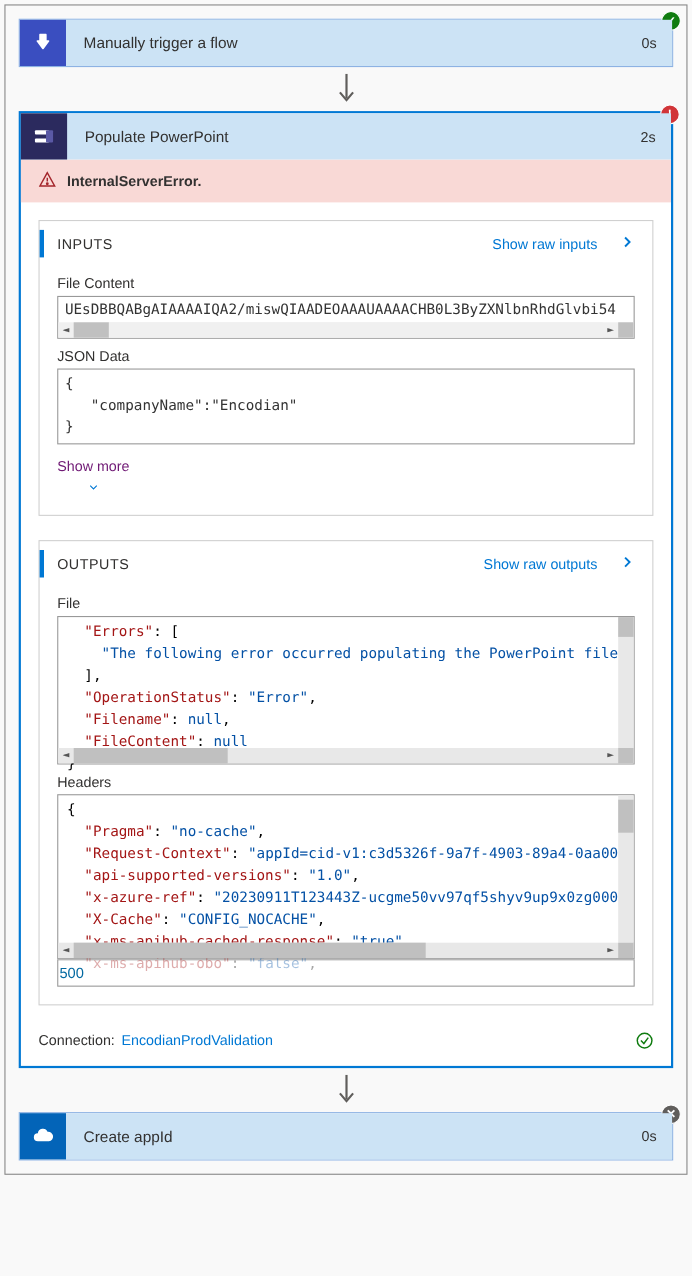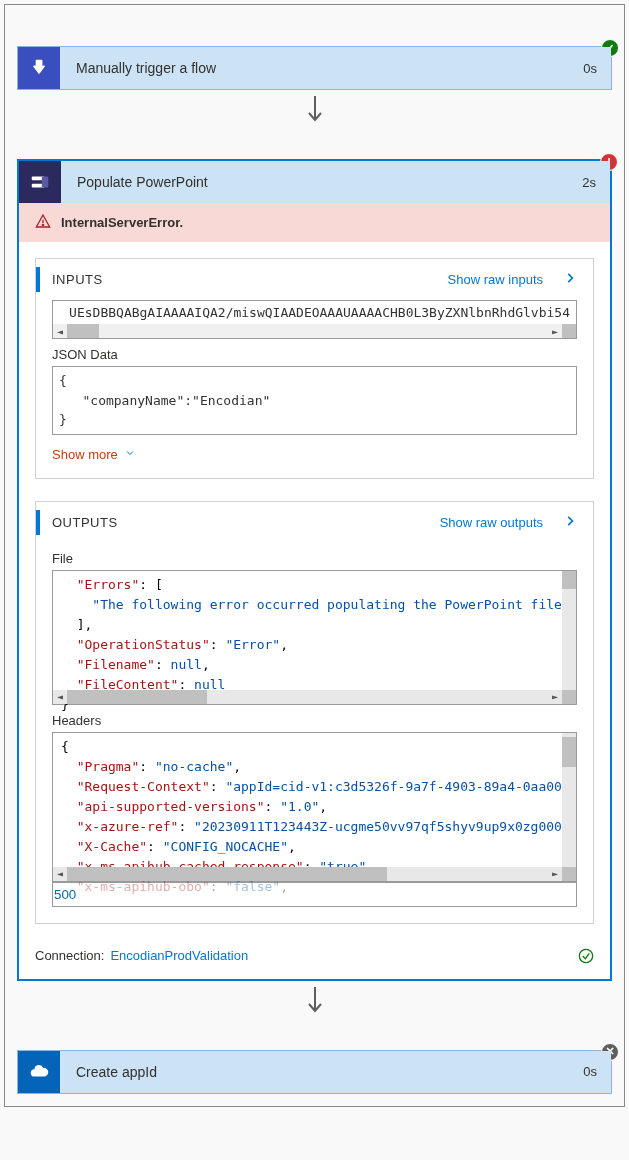--- a/index.html
+++ b/index.html
@@ -13,21 +13,20 @@
   }
   .canvas {
     border: 1px solid #888;
     padding: 12px;
     background: #f9f9f9;
   }
   .flow-card {
     border: 1px solid #8db2e3;
     background: #fff;
     position: relative;
-    margin-top: 29px;
   }
   .flow-card.selected {
     border: 2px solid #0078d4;
   }
   .card-header {
     display: flex;
     align-items: center;
     background: #cce3f5;
     height: 42px;
     position: relative;
@@ -130,21 +129,20 @@
   .field-box {
     border: 1px solid #999;
     font-family: "Consolas", monospace;
     font-size: 13px;
     background: #fff;
   }
   .field-box-inner {
     padding: 4px 6px;
     overflow-x: hidden;
     white-space: pre;
-    text-align: right;
   }
   .hscroll {
     height: 14px;
     background: #f0f0f0;
     display: flex;
     align-items: center;
   }
   .hscroll .arrow { width:14px; text-align:center; color:#555; font-size:10px;}
   .hscroll .thumb { background:#c0c0c0; height:14px;}
   .hscroll .track { flex:1; background:#f0f0f0; height:14px;}
@@ -152,27 +150,28 @@
   .json-box {
     border: 1px solid #999;
     font-family: "Consolas", monospace;
     font-size: 13px;
     padding: 4px 6px;
     white-space: pre;
     line-height: 1.5;
     color: #333;
   }
   .show-more {
-    color: #c2410c;
+    color: #701a75;
     font-size: 13px;
     display: inline-flex;
     align-items: center;
     gap: 6px;
     margin-top: 12px;
     cursor: pointer;
+    flex-direction: column;
   }
   .code-box {
     border: 1px solid #999;
     font-family: "Consolas", monospace;
     font-size: 13px;
     line-height: 1.55;
     background: #fff;
     position: relative;
   }
   .code-box .code-inner {
@@ -280,20 +279,21 @@
           <span class="panel-link">
             <span>Show raw inputs</span>
             <span class="chev-right">
               <svg width="14" height="14" viewBox="0 0 24 24" fill="none" stroke="#0078d4" stroke-width="3">
                   <polyline points="9,5 16,12 9,19"></polyline>
                 </svg>
             </span>
           </span>
         </div>
 
+        <div class="field-label">File Content</div>
         <div class="field-box">
           <div class="field-box-inner">UEsDBBQABgAIAAAAIQA2/miswQIAADEOAAAUAAAACHB0L3ByZXNlbnRhdGlvbi54</div>
           <div class="hscroll">
             <div class="arrow">◄</div>
             <div class="thumb" style="width:32px"></div>
             <div class="track"></div>
             <div class="arrow">►</div>
             <div class="right-block"></div>
           </div>
         </div>

